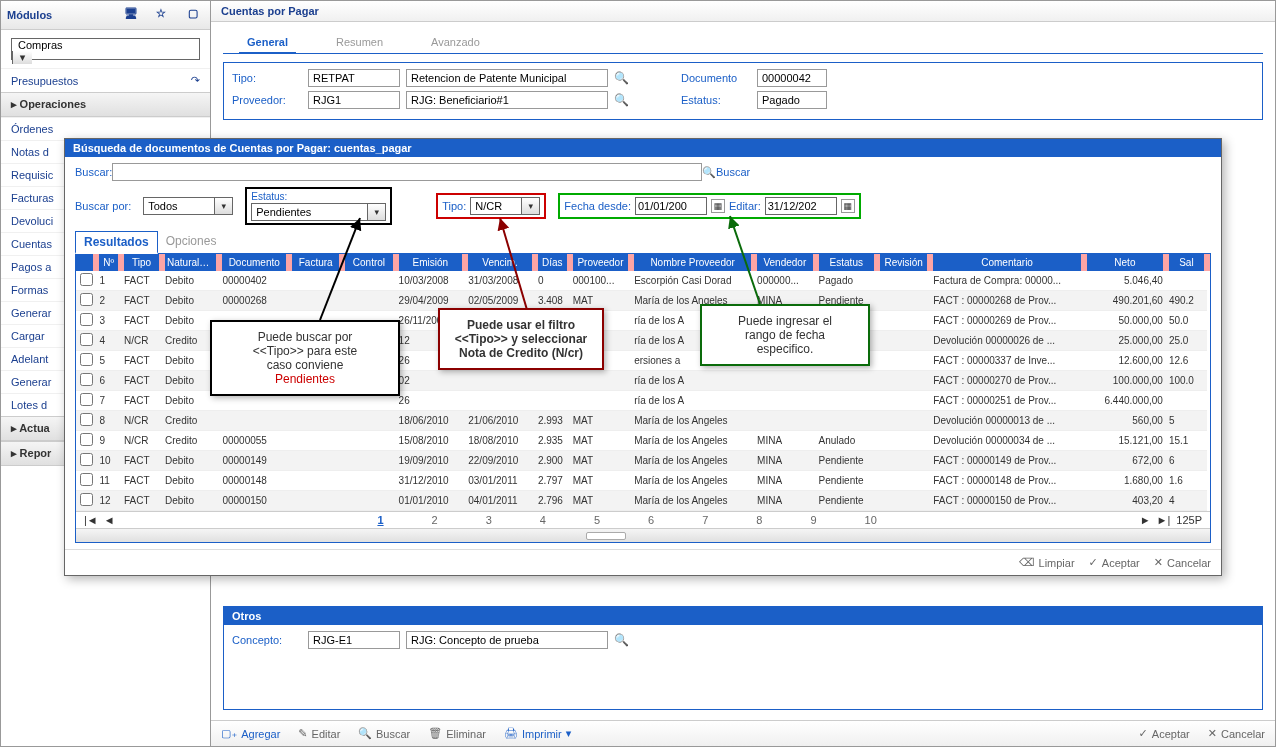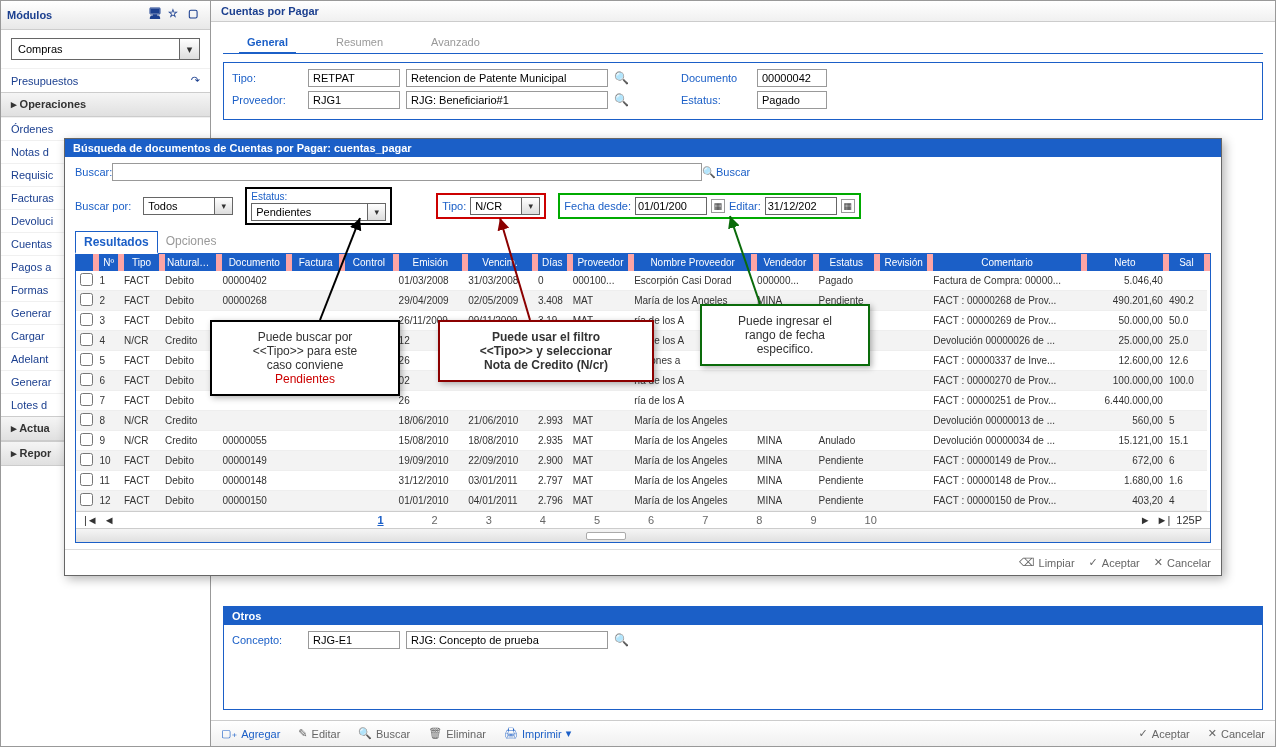--- a/index.html
+++ b/index.html
@@ -1,22 +1,22 @@
 <!DOCTYPE html>
 <html><head>
 <meta charset="utf-8">
 <style>
 * { box-sizing: border-box; margin: 0; padding: 0; }
 body { font-family: Verdana, Arial, sans-serif; font-size: 11px; color: #333; background: #fff; position: relative; width: 1278px; height: 749px; overflow: hidden; }
 .app { display: flex; width: 1276px; height: 747px; border: 1px solid #999; }
 .sidebar { width: 210px; border-right: 1px solid #999; background: #fff; }
-.sidebar-header { display: flex; align-items: center; gap: 4px; padding: 14px 6px; border-bottom: 1px solid #ccc; background: linear-gradient(#fff,#e8e8e8); height: 22px; }
+.sidebar-header { display: flex; align-items: center; gap: 16px; padding: 14px 6px; border-bottom: 1px solid #ccc; background: linear-gradient(#fff,#e8e8e8); height: 22px; }
 .sidebar-header span { font-weight: bold; color: #1b3f8f; }
 .sidebar-header .icn { width: 16px; height: 16px; display: inline-block; }
-.combo-wrap { margin: 8px 10px; display: flex; border: 1px solid #666; height: 22px; background: #fff; }
+.combo-wrap { margin: 8px 10px; display: flex; border: 1px solid #666; height: 22px; background: #fff; flex-direction: column; }
 .combo-wrap input { flex: 1; border: none; padding: 0 6px; font-size: 11px; }
 .combo-dd-btn { width: 20px; border-left: 1px solid #666; background: linear-gradient(#fff,#ddd); display: flex; align-items: center; justify-content: center; cursor: pointer; }
 .nav-item { padding: 5px 10px; color: #1b3f8f; cursor: pointer; display: flex; justify-content: space-between; align-items: center; border-top: 1px solid #f0f0f0; }
 .nav-item.section { background: linear-gradient(#f5f5f5,#e0e0e0); font-weight: bold; color: #333; border-top: 1px solid #ccc; border-bottom: 1px solid #ccc;}
 .main { flex: 1; display: flex; flex-direction: column; }
 .page-title-bar { padding: 4px 10px; border-bottom: 1px solid #ccc; color: #1b3f8f; font-weight: bold; background: linear-gradient(#fff,#f0f0f0);}
 .inner { flex: 1; padding: 10px 12px; display: flex; flex-direction: column; gap: 8px; overflow: hidden;}
 .tabs { display: flex; gap: 32px; padding: 0 16px; border-bottom: 1px solid #1b5fc7; }
 .tab { padding: 4px 8px; color: #999; cursor: pointer; }
 .tab.active { color: #1b5fc7; font-weight: bold; border-bottom: 2px solid #1b5fc7; margin-bottom: -1px;}
@@ -284,21 +284,21 @@
           </thead>
         <tbody id="grid-body">
             <tr>
               <td class="chk-col"><input type="checkbox" style=""></td>
               <td>1</td>
               <td>FACT</td>
               <td>Debito</td>
               <td><span class="lnk">00000402</span></td>
               <td></td>
               <td></td>
-              <td>01/03/2008</td>
+              <td>10/03/2008</td>
               <td>31/03/2008</td>
               <td>0</td>
               <td>000100...</td>
               <td>Escorpión Casi Dorad</td>
               <td>000000...</td>
               <td>Pagado</td>
               <td></td>
               <td>Factura de Compra: 00000...</td>
               <td class="num"><span class="num">5.046,40</span></td>
               <td></td>
@@ -568,21 +568,21 @@
       </div>
   </div>
 </div>
 
 <div class="callout black" style="left:210px;top:320px;width:190px">
   <div>Puede buscar por</div>
   <div>&lt;&lt;Tipo&gt;&gt; para este</div>
   <div>caso conviene</div>
   <div class="highlight">Pendientes</div>
 </div>
-<div class="callout red" style="left:438px;top:320px;width:216px">
+<div class="callout red" style="left:438px;top:308px;width:166px">
   <div><b>Puede usar el filtro</b></div>
   <div><b>&lt;&lt;Tipo&gt;&gt; y seleccionar</b></div>
   <div><b>Nota de Credito (N/cr)</b></div>
 </div>
 <div class="callout green" style="left:700px;top:304px;width:170px">
   <div>Puede ingresar el</div>
   <div>rango de fecha</div>
   <div>especifico.</div>
 </div>
 

